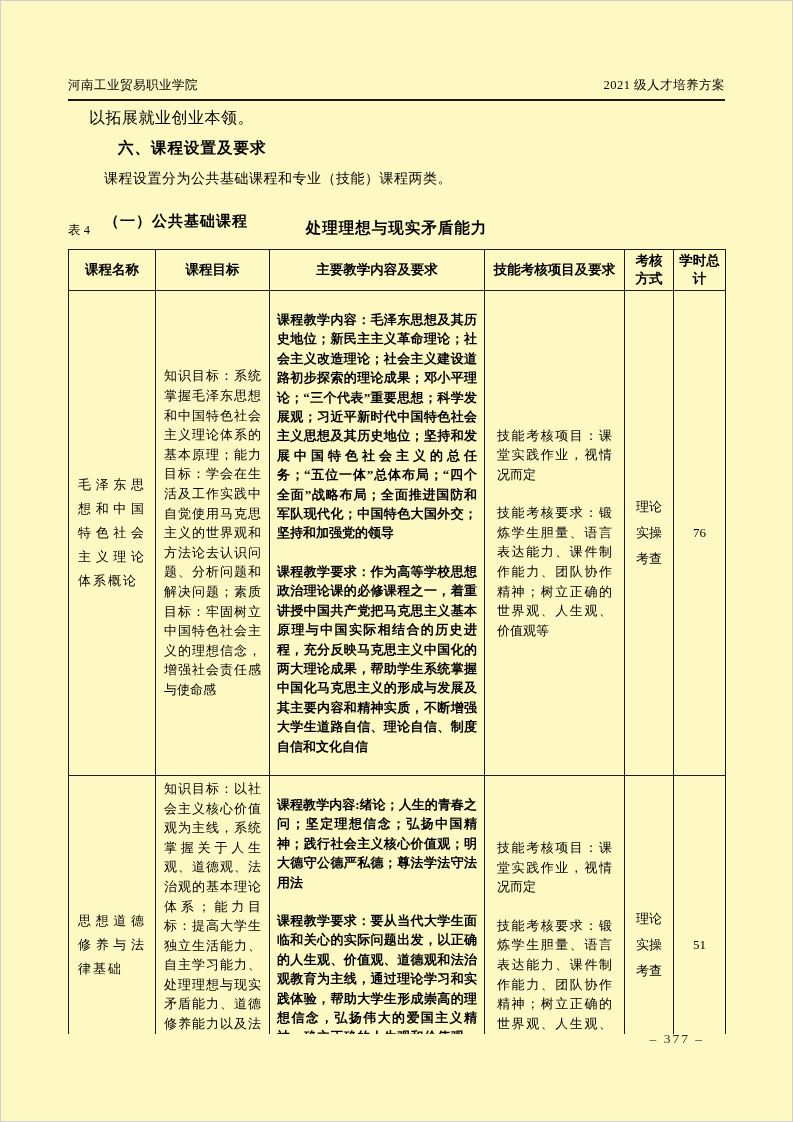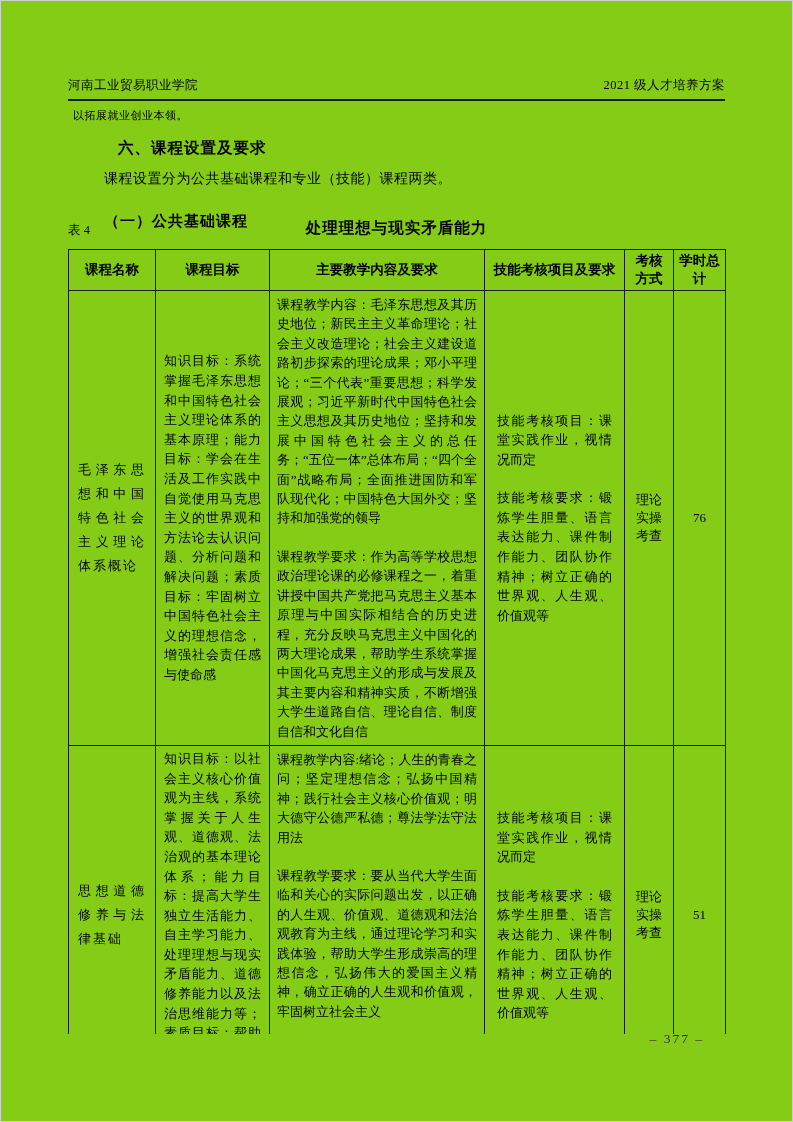--- a/index.html
+++ b/index.html
@@ -5,36 +5,36 @@
   * { margin:0; padding:0; box-sizing:border-box; }
   html,body { width:793px; height:1122px; }
   body {
     background:#e8e8e8;
     font-family:"Liberation Serif","DejaVu Serif",serif;
     color:#000;
   }
   .page {
     position:relative;
     width:793px; height:1122px;
-    background:#84cc16;
+    background:#fef9c3;
     overflow:hidden;
     border:1px solid #cfcfcf;
   }
   
   .doc-header {
     position:absolute; left:67px; top:76px; width:657px;
     display:flex; justify-content:space-between; align-items:flex-end;
     font-size:12.5px; letter-spacing:0.5px;
     padding-bottom:5px;
     border-bottom:2px solid #1a1a1a;
   }
   
   .intro {
-    position:absolute; left:72px; top:107px;
-    font-size:11px; letter-spacing:0.5px;
+    position:absolute; left:88px; top:107px;
+    font-size:16px; letter-spacing:0.5px;
   }
   .h-section {
     position:absolute; left:117px; top:137px;
     font-size:15.5px; font-weight:bold; letter-spacing:1px;
   }
   .para {
     position:absolute; left:103px; top:169px;
     font-size:14px; letter-spacing:0.5px;
   }
   .h-subsection {
@@ -83,30 +83,30 @@
     vertical-align:middle; text-align:justify;
     padding:0 9px; line-height:24px; letter-spacing:2px;
   }
   td.obj {
     vertical-align:middle; text-align:justify;
     padding:3px 8px; line-height:19.6px;
   }
   td.obj.top { vertical-align:top; }
   td.content {
     vertical-align:top; text-align:justify;
-    padding:4px 7px; line-height:19.4px;
+    padding:19px 7px; line-height:19.4px;font-weight:bold;
   }
   td.assess {
     vertical-align:middle; text-align:justify;
     padding:3px 12px; line-height:19.6px;
   }
   td.content p + p, td.assess p + p { margin-top:19px; }
   td.method {
     vertical-align:middle; text-align:center;
-    padding:0 9px; line-height:18px;
+    padding:0 9px; line-height:26px;
   }
   td.hours { vertical-align:middle; text-align:center; }
   
   .doc-footer {
     position:absolute; right:88px; top:1030px;
     font-size:13.5px; color:#2b2b2b; letter-spacing:2px;margin-left:16px;
   }
 </style>
 </head>
 <body>

